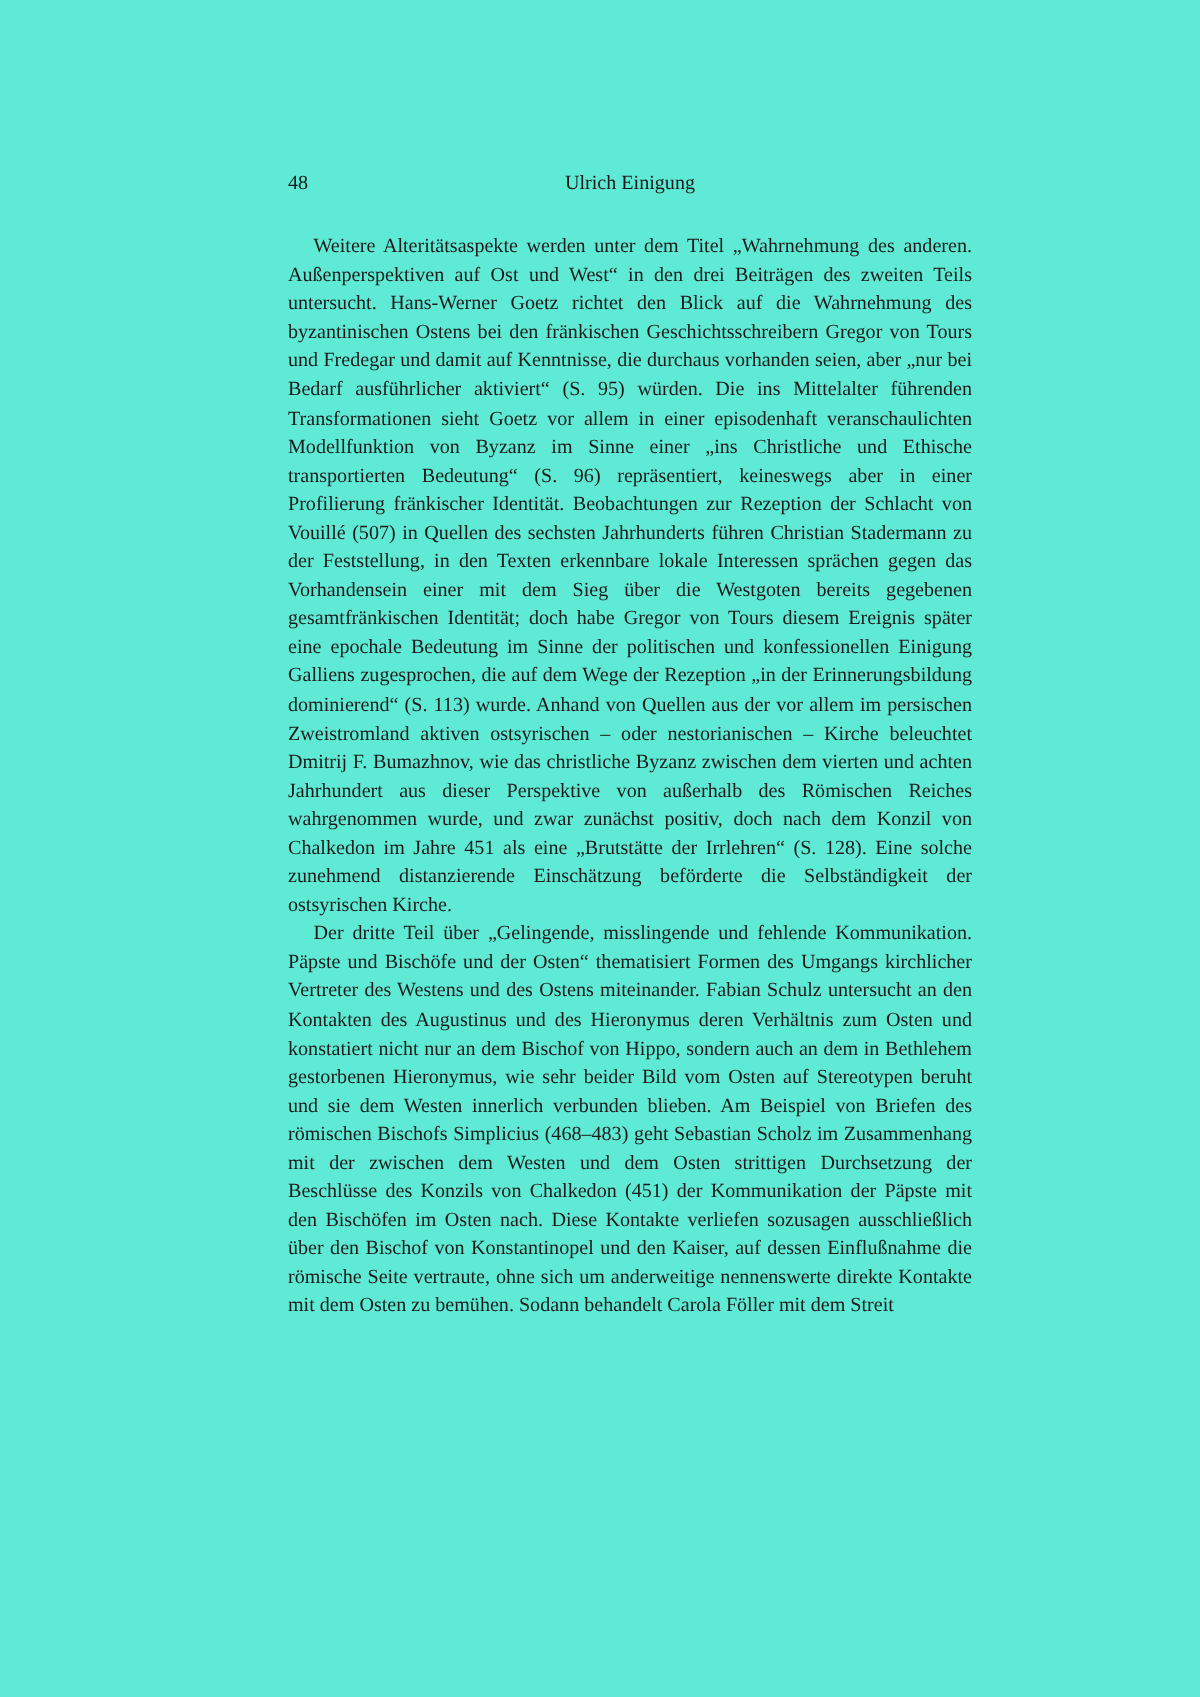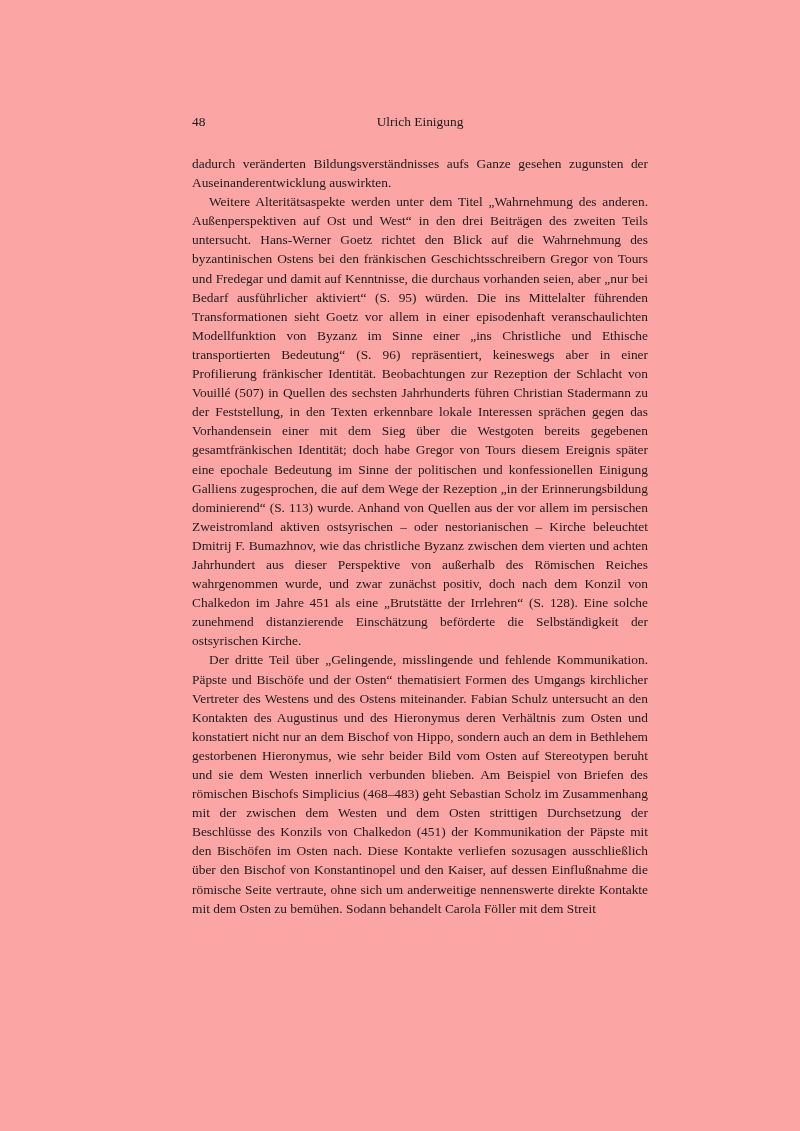--- a/index.html
+++ b/index.html
@@ -4,21 +4,21 @@
 <style>
   html, body {
     margin: 0;
     padding: 0;
     background: #ffffff;
   }
   .page {
     position: relative;
     width: 800px;
     height: 1131px;
-    background: #fca5a5;
+    background: #5eead4;
     font-family: "Liberation Serif", "DejaVu Serif", serif;
     color: #1b1b1b;
     overflow: hidden;
   }
   .page-header {
     position: absolute;
     top: 113px;
     left: 192px;
     width: 456px;
     font-size: 13.4px;
@@ -57,18 +57,17 @@
 <body>
 
 <div class="page">
 
   <div class="page-header">
     <span class="page-number">48</span>
     <span class="running-head">Ulrich Einigung</span>
   </div>
 
   <div class="text-block">
-    <p class="noindent">dadurch veränderten Bildungsverständnisses aufs Ganze gesehen zugunsten der Auseinanderentwicklung auswirkten.</p>
     <p>Weitere Alteritätsaspekte werden unter dem Titel „Wahrnehmung des anderen. Außenperspektiven auf Ost und West“ in den drei Beiträgen des zweiten Teils untersucht. Hans-Werner Goetz richtet den Blick auf die Wahrnehmung des byzantinischen Ostens bei den fränkischen Geschichtsschreibern Gregor von Tours und Fredegar und damit auf Kenntnisse, die durchaus vorhanden seien, aber „nur bei Bedarf ausführlicher aktiviert“ (S. 95) würden. Die ins Mittelalter führenden Transformationen sieht Goetz vor allem in einer episodenhaft veranschaulichten Modellfunktion von Byzanz im Sinne einer „ins Christliche und Ethische transportierten Bedeutung“ (S. 96) repräsentiert, keineswegs aber in einer Profilierung fränkischer Identität. Beobachtungen zur Rezeption der Schlacht von Vouillé (507) in Quellen des sechsten Jahrhunderts führen Christian Stadermann zu der Feststellung, in den Texten erkennbare lokale Interessen sprächen gegen das Vorhandensein einer mit dem Sieg über die Westgoten bereits gegebenen gesamtfränkischen Identität; doch habe Gregor von Tours diesem Ereignis später eine epochale Bedeutung im Sinne der politischen und konfessionellen Einigung Galliens zugesprochen, die auf dem Wege der Rezeption „in der Erinnerungsbildung dominierend“ (S. 113) wurde. Anhand von Quellen aus der vor allem im persischen Zweistromland aktiven ostsyrischen – oder nestorianischen – Kirche beleuchtet Dmitrij F. Bumazhnov, wie das christliche Byzanz zwischen dem vierten und achten Jahrhundert aus dieser Perspektive von außerhalb des Römischen Reiches wahrgenommen wurde, und zwar zunächst positiv, doch nach dem Konzil von Chalkedon im Jahre 451 als eine „Brutstätte der Irrlehren“ (S. 128). Eine solche zunehmend distanzierende Einschätzung beförderte die Selbständigkeit der ostsyrischen Kirche.</p>
     <p>Der dritte Teil über „Gelingende, misslingende und fehlende Kommunikation. Päpste und Bischöfe und der Osten“ thematisiert Formen des Umgangs kirchlicher Vertreter des Westens und des Ostens miteinander. Fabian Schulz untersucht an den Kontakten des Augustinus und des Hieronymus deren Verhältnis zum Osten und konstatiert nicht nur an dem Bischof von Hippo, sondern auch an dem in Bethlehem gestorbenen Hieronymus, wie sehr beider Bild vom Osten auf Stereotypen beruht und sie dem Westen innerlich verbunden blieben. Am Beispiel von Briefen des römischen Bischofs Simplicius (468–483) geht Sebastian Scholz im Zusammenhang mit der zwischen dem Westen und dem Osten strittigen Durchsetzung der Beschlüsse des Konzils von Chalkedon (451) der Kommunikation der Päpste mit den Bischöfen im Osten nach. Diese Kontakte verliefen sozusagen ausschließlich über den Bischof von Konstantinopel und den Kaiser, auf dessen Einflußnahme die römische Seite vertraute, ohne sich um anderweitige nennenswerte direkte Kontakte mit dem Osten zu bemühen. Sodann behandelt Carola Föller mit dem Streit</p>
   </div>
 
 </div>
 
 </body></html>

